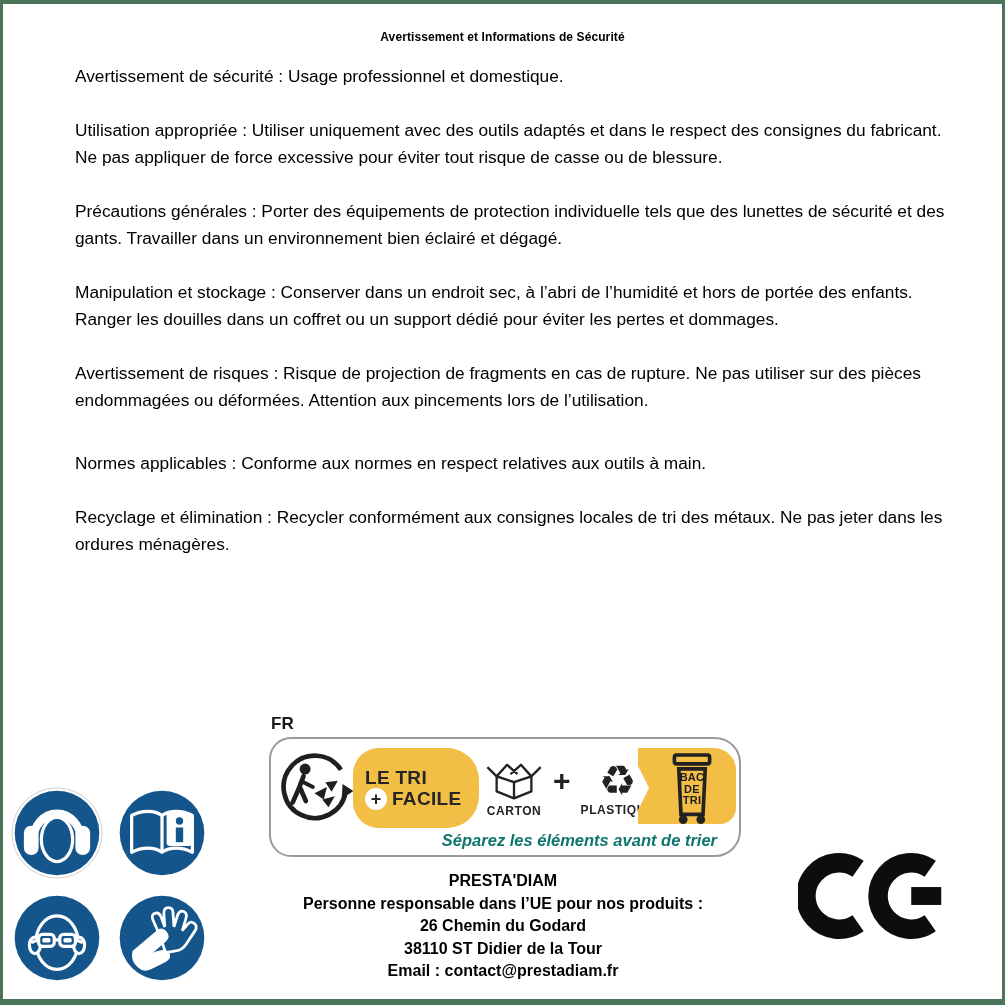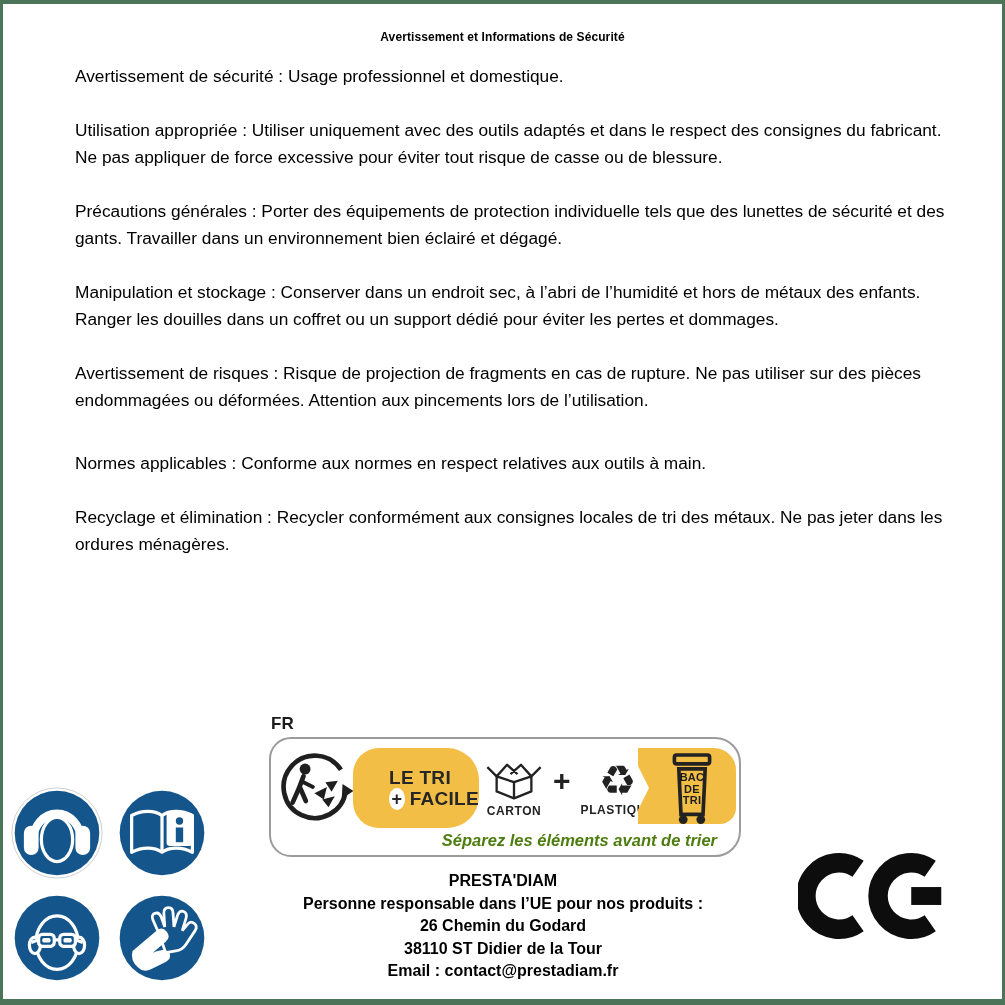--- a/index.html
+++ b/index.html
@@ -54,21 +54,21 @@
     border:2px solid #9B9B9B;
     border-radius:22px 26px 26px 22px;
     overflow:hidden;
   }
   .triman-zone{position:absolute;left:6px;top:9px;width:78px;height:78px;}
   .yellow-pill{
     position:absolute;left:82px;top:9px;width:126px;height:80px;
     background:#F2BE45;border-radius:26px 32px 32px 26px;
     z-index:3;
     display:flex;flex-direction:column;justify-content:center;
-    padding-left:36px;box-sizing:border-box;
+    padding-left:12px;box-sizing:border-box;
   }
   .letri-line{font-size:19px;font-weight:800;color:#262626;letter-spacing:.3px;line-height:21px;}
   .facile-row{display:flex;align-items:center;gap:5px;}
   .plus-circle{
     width:22px;height:22px;border-radius:50%;background:#fff;
     display:flex;align-items:center;justify-content:center;
     font-size:18px;font-weight:800;color:#262626;line-height:1;
   }
   .yellow-right{
     position:absolute;left:367px;top:9px;right:3px;height:76px;
@@ -87,21 +87,21 @@
   .mid-plus{font-size:30px;font-weight:800;color:#222;margin:0 2px 14px 2px;}
   .recycle-glyph{font-family:"DejaVu Sans",sans-serif;font-size:42px;line-height:42px;color:#222;}
   .bin{position:absolute;left:32px;top:2px;width:44px;height:76px;}
   .bin-text{
     position:absolute;left:0;top:22px;width:44px;
     text-align:center;font-size:11px;font-weight:800;color:#1d1d1d;line-height:11.5px;
     letter-spacing:.3px;
   }
   .tagline{
     position:absolute;right:22px;bottom:5px;
-    font-size:16.5px;font-style:italic;font-weight:600;color:#4d7c0f;
+    font-size:16.5px;font-style:italic;font-weight:600;color:#0f766e;
   }
 
   
   .responsible{
     position:absolute;left:240px;top:866px;width:520px;
     text-align:center;font-size:16px;font-weight:bold;color:#000;line-height:22.5px;
   }
 
   
   .ce-mark{position:absolute;left:795px;top:838px;}
@@ -110,21 +110,21 @@
 <body>
 
 <div class="page">
 
   <div class="doc-title">Avertissement et Informations de Sécurité</div>
 
   <div class="body-text">
     <p>Avertissement de sécurité : Usage professionnel et domestique.</p>
     <p>Utilisation appropriée : Utiliser uniquement avec des outils adaptés et dans le respect des consignes du fabricant. Ne pas appliquer de force excessive pour éviter tout risque de casse ou de blessure.</p>
     <p>Précautions générales : Porter des équipements de protection individuelle tels que des lunettes de sécurité et des gants. Travailler dans un environnement bien éclairé et dégagé.</p>
-    <p>Manipulation et stockage : Conserver dans un endroit sec, à l’abri de l’humidité et hors de métaux des enfants. Ranger les douilles dans un coffret ou un support dédié pour éviter les pertes et dommages.</p>
+    <p>Manipulation et stockage : Conserver dans un endroit sec, à l’abri de l’humidité et hors de portée des enfants. Ranger les douilles dans un coffret ou un support dédié pour éviter les pertes et dommages.</p>
     <p>Avertissement de risques : Risque de projection de fragments en cas de rupture. Ne pas utiliser sur des pièces endommagées ou déformées. Attention aux pincements lors de l’utilisation.</p>
     <p class="gap-lg">Normes applicables : Conforme aux normes en respect relatives aux outils à main.</p>
     <p>Recyclage et élimination : Recycler conformément aux consignes locales de tri des métaux. Ne pas jeter dans les ordures ménagères.</p>
   </div>
 
   <div class="icons-grid">
     <span>
       <svg width="92" height="92" viewBox="0 0 100 100">
         <circle cx="50" cy="50" r="49" fill="#ffffff" stroke="#cccccc" stroke-width="1"></circle>
         <circle cx="50" cy="50" r="46" fill="#14558C"></circle>

